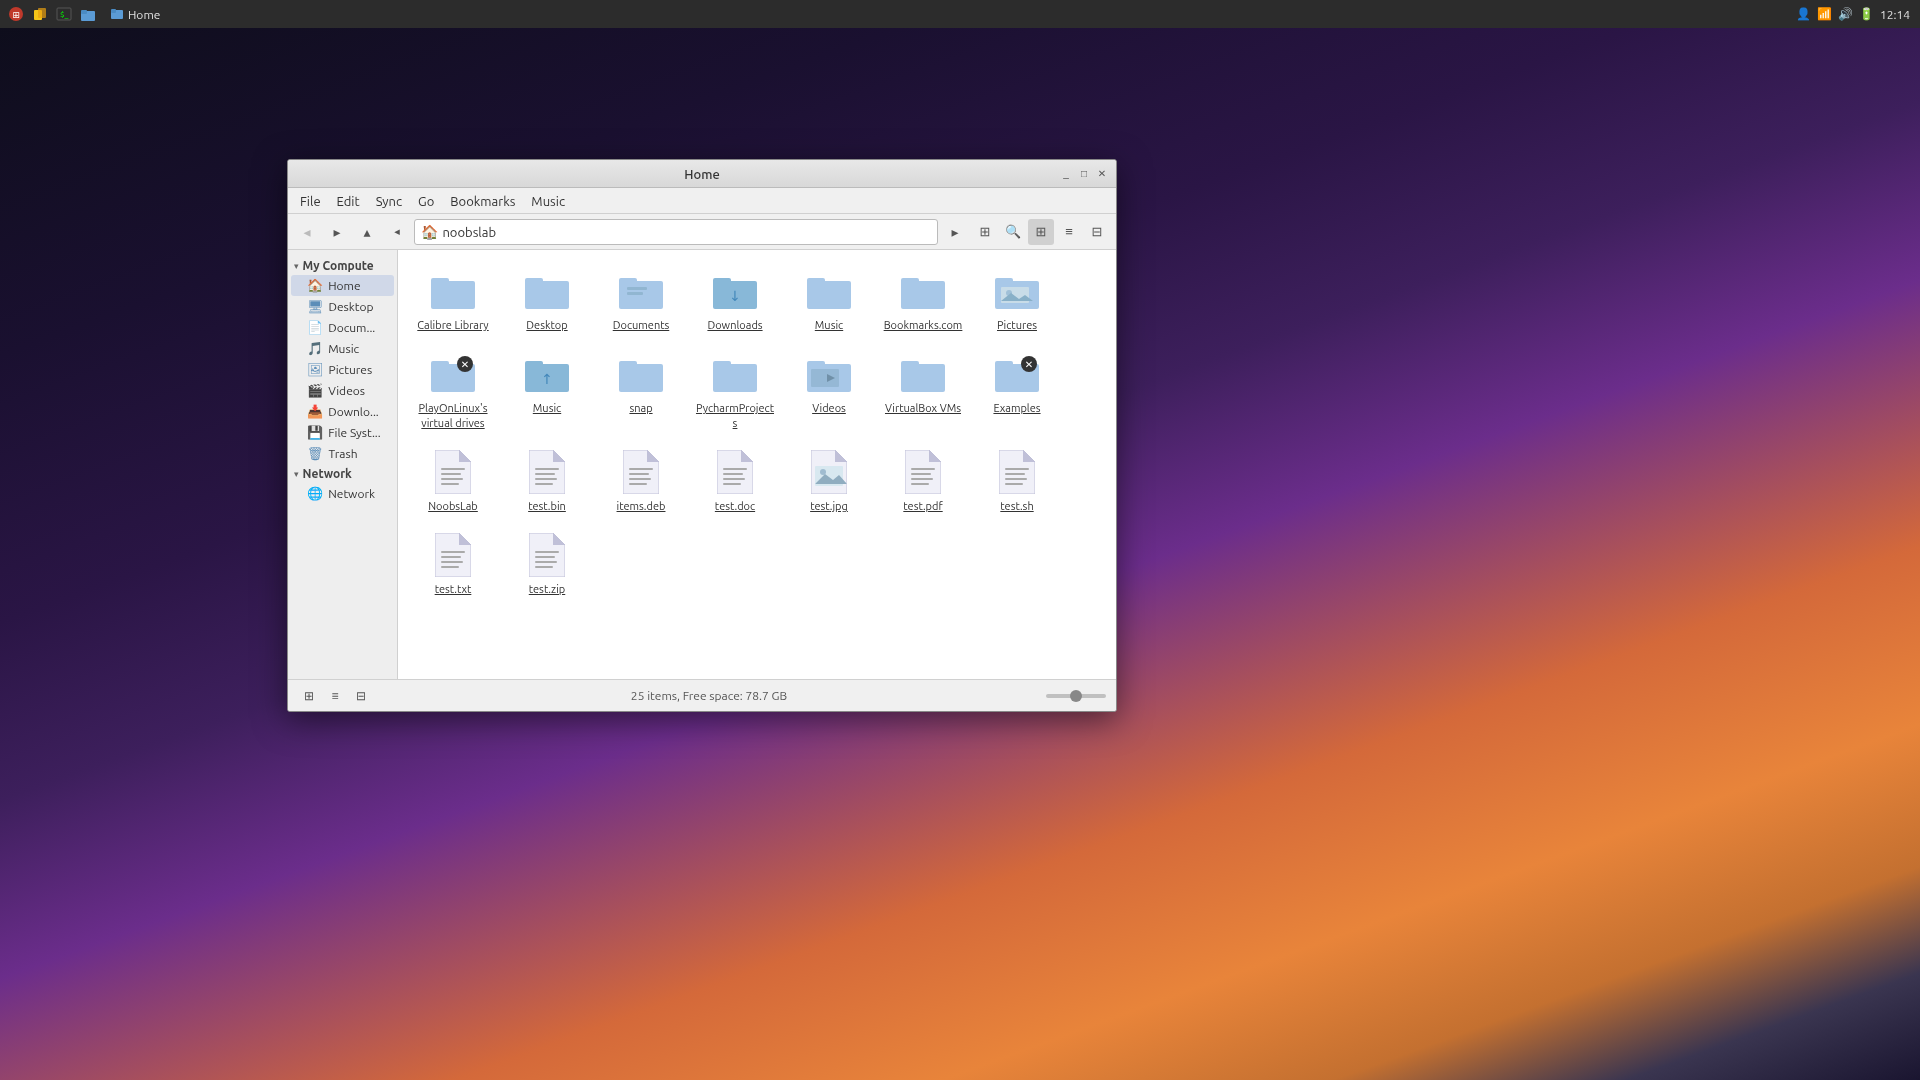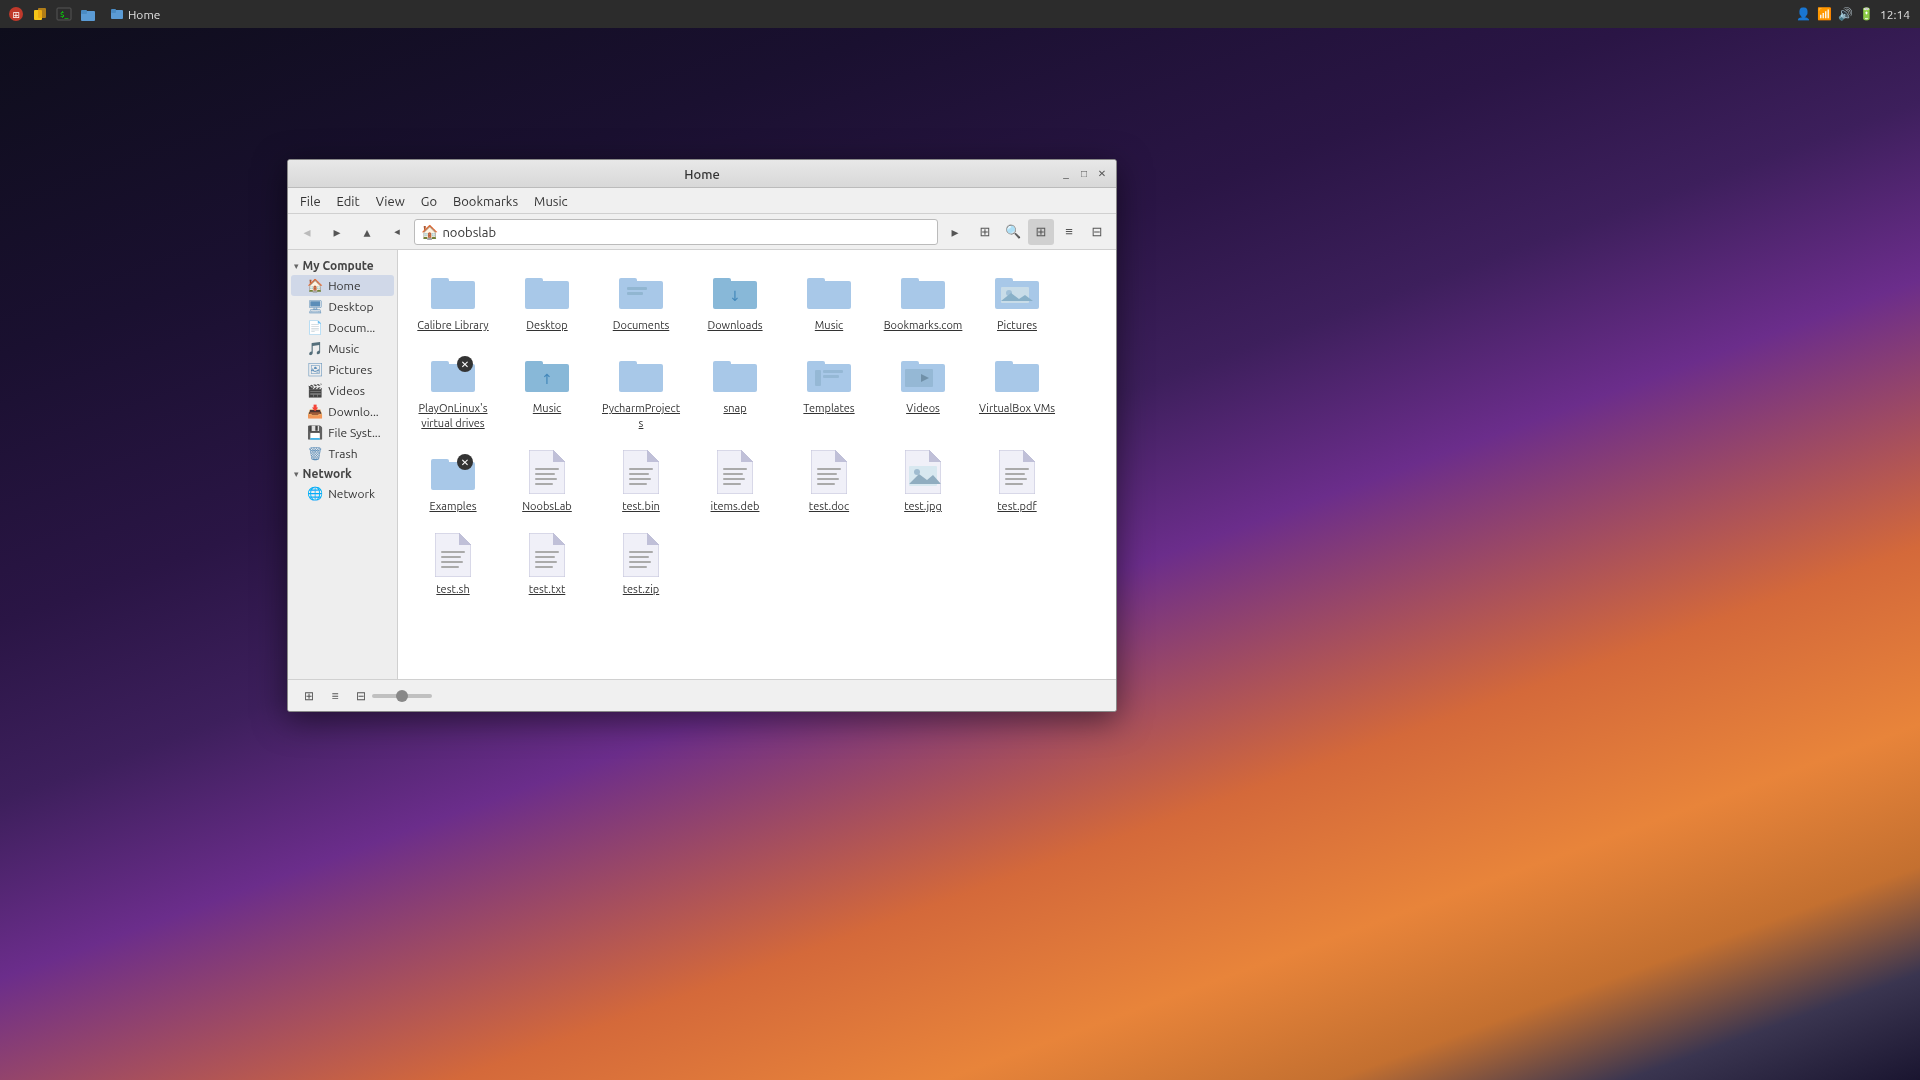--- a/index.html
+++ b/index.html
@@ -401,21 +401,21 @@
     <div class="titlebar-controls">
       <button class="titlebar-btn">_</button>
       <button class="titlebar-btn">□</button>
       <button class="titlebar-btn">✕</button>
     </div>
   </div>
 
   <div class="menubar">
     <div class="menubar-item">File</div>
     <div class="menubar-item">Edit</div>
-    <div class="menubar-item">View</div>
+    <div class="menubar-item">Sync</div>
     <div class="menubar-item">Go</div>
     <div class="menubar-item">Bookmarks</div>
     <div class="menubar-item">Music</div>
   </div>
 
   <div class="toolbar">
     <button class="toolbar-btn" disabled="">◂</button>
     <button class="toolbar-btn">▸</button>
     <button class="toolbar-btn">▴</button>
     <button class="toolbar-btn" style="font-size:11px; color:#555;">◂</button>
@@ -591,46 +591,34 @@
           <span class="name">Music</span>
         </div>
 
         <div class="file-item">
           <div class="icon-wrap">
             <svg width="44" height="36" viewBox="0 0 44 36">
               <rect x="0" y="8" width="44" height="28" rx="2" fill="#a8c8e8"></rect>
               <rect x="0" y="5" width="18" height="10" rx="2" fill="#a8c8e8"></rect>
             </svg>
           </div>
+          <span class="name">snap</span>
+        </div>
+
+        <div class="file-item">
+          <div class="icon-wrap">
+            <svg width="44" height="36" viewBox="0 0 44 36">
+              <rect x="0" y="8" width="44" height="28" rx="2" fill="#a8c8e8"></rect>
+              <rect x="0" y="5" width="18" height="10" rx="2" fill="#a8c8e8"></rect>
+            </svg>
+          </div>
           <span class="name">PycharmProjects</span>
         </div>
 
-        <div class="file-item">
-          <div class="icon-wrap">
-            <svg width="44" height="36" viewBox="0 0 44 36">
-              <rect x="0" y="8" width="44" height="28" rx="2" fill="#a8c8e8"></rect>
-              <rect x="0" y="5" width="18" height="10" rx="2" fill="#a8c8e8"></rect>
-            </svg>
-          </div>
-          <span class="name">snap</span>
-        </div>
-
-
-        <div class="file-item">
-          <div class="icon-wrap">
-            <svg width="44" height="36" viewBox="0 0 44 36">
-              <rect x="0" y="8" width="44" height="28" rx="2" fill="#a8c8e8"></rect>
-              <rect x="0" y="5" width="18" height="10" rx="2" fill="#a8c8e8"></rect>
-              <rect x="8" y="14" width="6" height="16" rx="1" fill="#88aec8" opacity="0.6"></rect>
-              <rect x="16" y="14" width="20" height="3" rx="1" fill="#88aec8" opacity="0.6"></rect>
-              <rect x="16" y="19" width="16" height="3" rx="1" fill="#88aec8" opacity="0.6"></rect>
-            </svg>
-          </div>
-          <span class="name">Templates</span>
-        </div>
+
 
         <div class="file-item">
           <div class="icon-wrap">
             <svg width="44" height="36" viewBox="0 0 44 36">
               <rect x="0" y="8" width="44" height="28" rx="2" fill="#a8c8e8"></rect>
               <rect x="0" y="5" width="18" height="10" rx="2" fill="#a8c8e8"></rect>
               <rect x="4" y="13" width="28" height="18" rx="1" fill="#88aec8" opacity="0.6"></rect>
               <polygon points="20,18 20,26 28,22" fill="#7090a8"></polygon>
             </svg>
           </div>
@@ -787,20 +775,21 @@
       </div>
     </div>
   </div>
 
   <div class="statusbar">
     <div class="statusbar-left">
       <button class="statusbar-btn">⊞</button>
       <button class="statusbar-btn">≡</button>
       <button class="statusbar-btn">⊟</button>
     </div>
+    <div class="statusbar-info">25 items, Free space: 78.7 GB</div>
     <div class="statusbar-zoom">
       <div class="zoom-slider">
         <div class="zoom-thumb"></div>
       </div>
     </div>
   </div>
 
 </div>
 
 </body></html>

